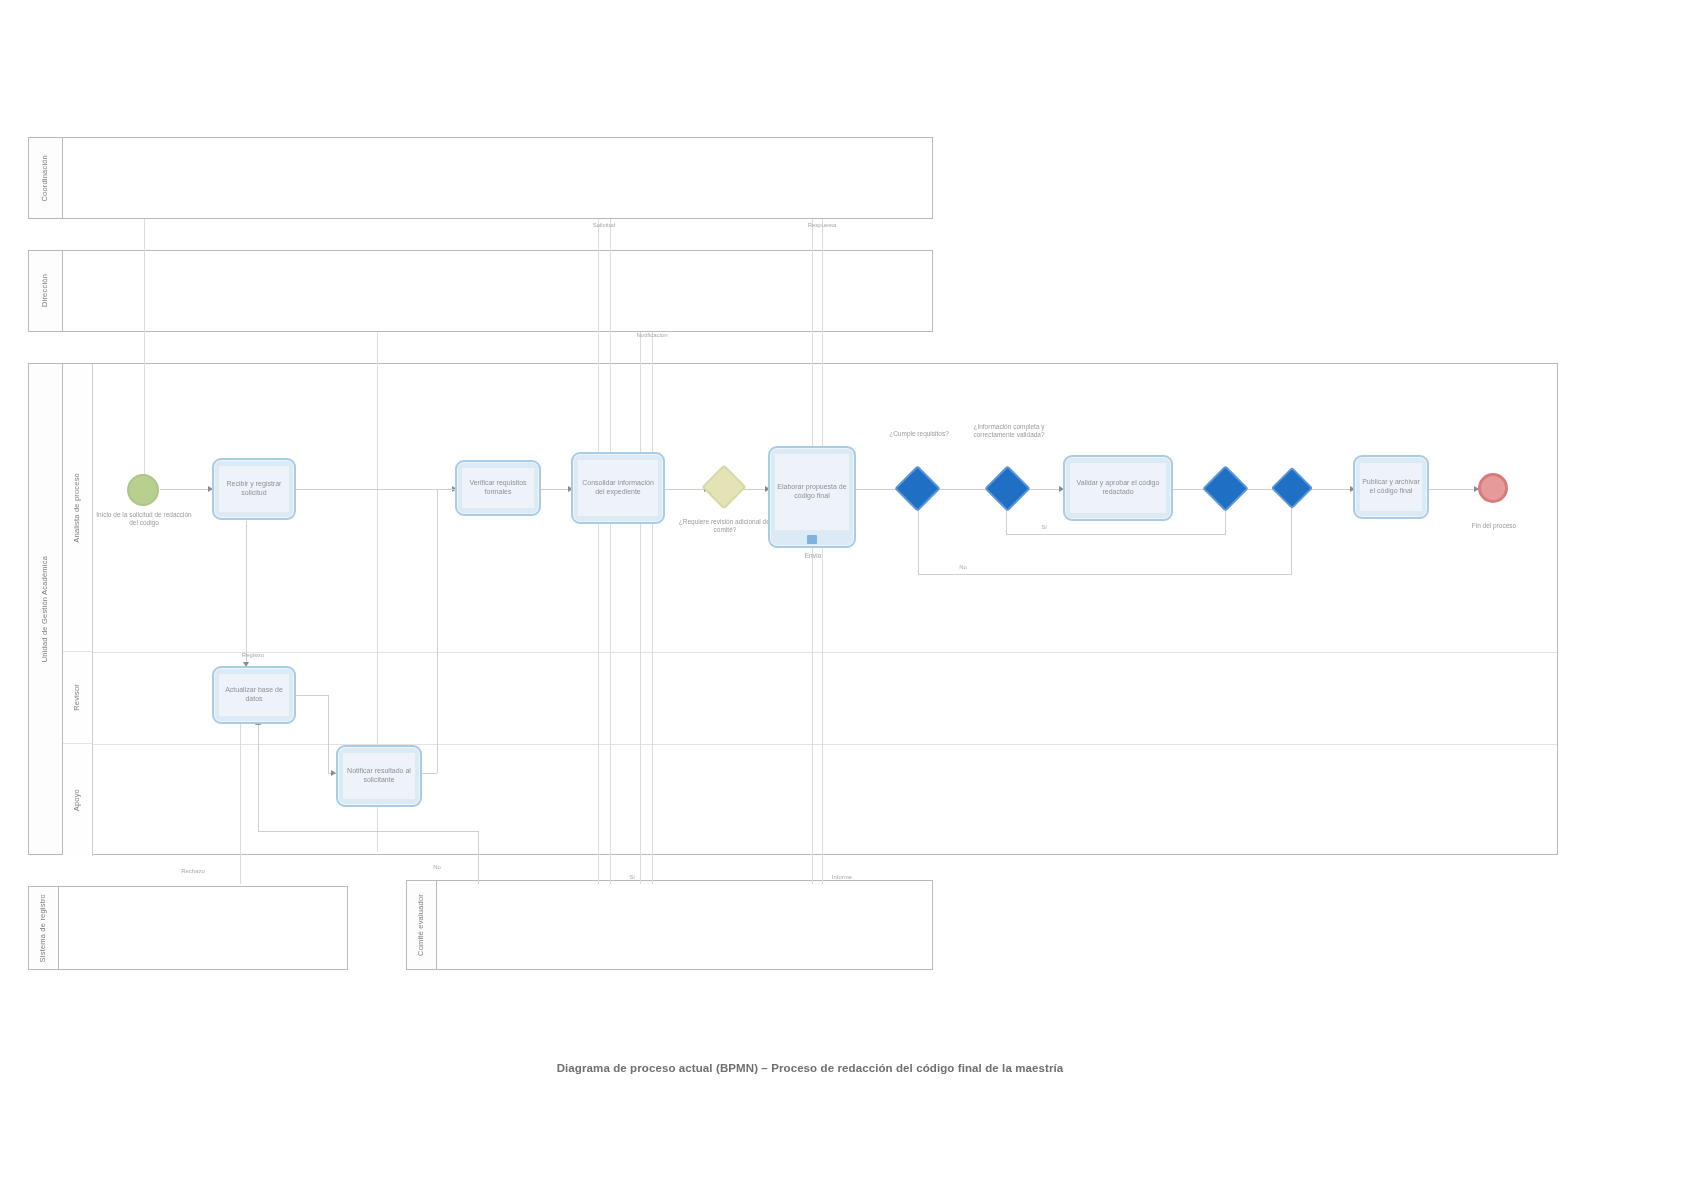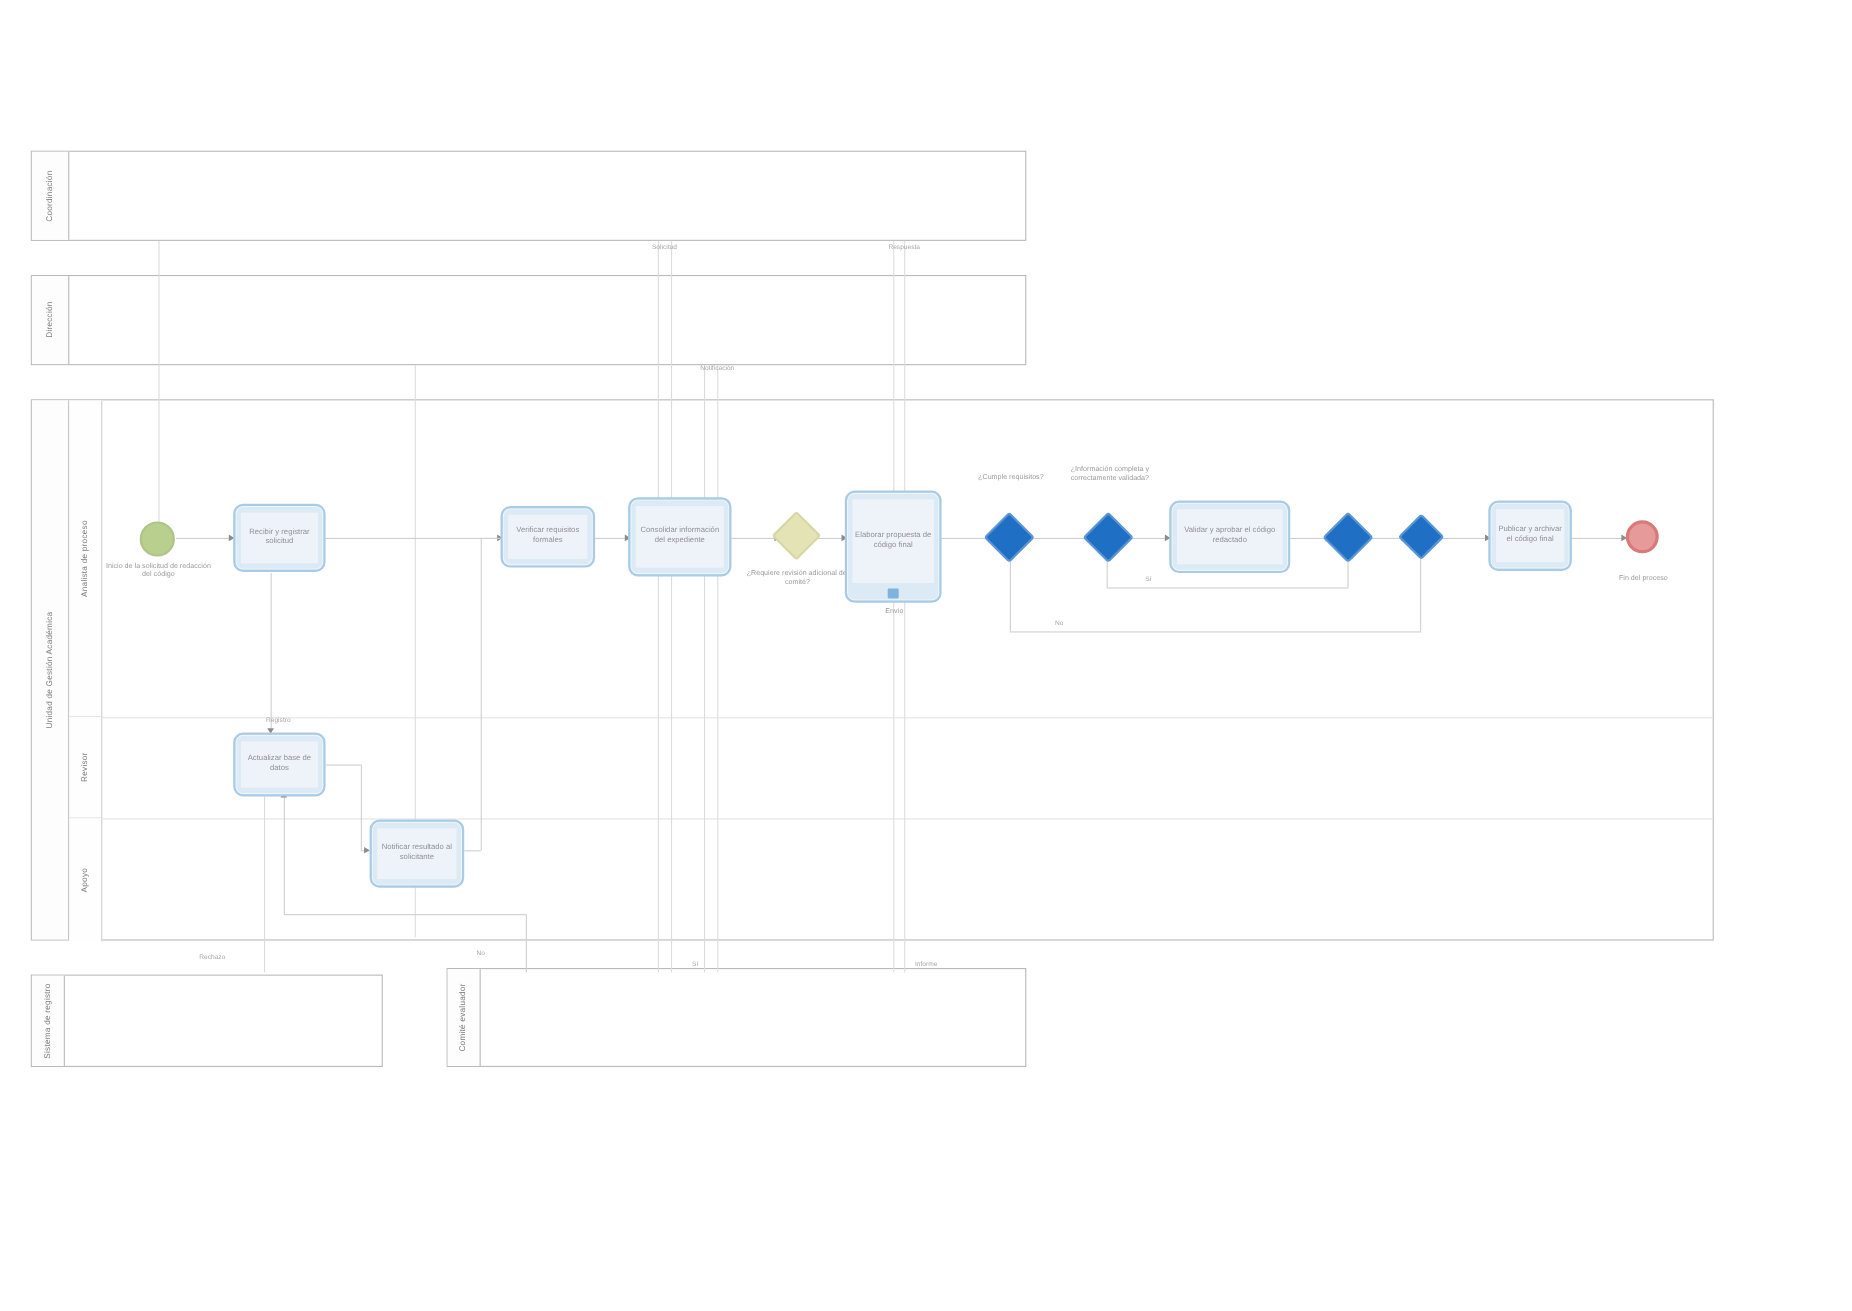--- a/index.html
+++ b/index.html
@@ -361,14 +361,15 @@
     </div>
   </div>
   <div class="flowlabel" style="left:228px; top:652px; width:50px;">Registro</div>
 
   <div class="task" style="left:336px; top:745px; width:86px; height:62px;">
     <div class="task-inner">
       <span class="task-label">Notificar resultado al solicitante</span>
     </div>
   </div>
 
+  <div class="caption" style="left:400px; top:1062px; width:820px;">Diagrama de proceso actual (BPMN) – Proceso de redacción del código final de la maestría</div>
 
 </div>
 
 </body></html>

